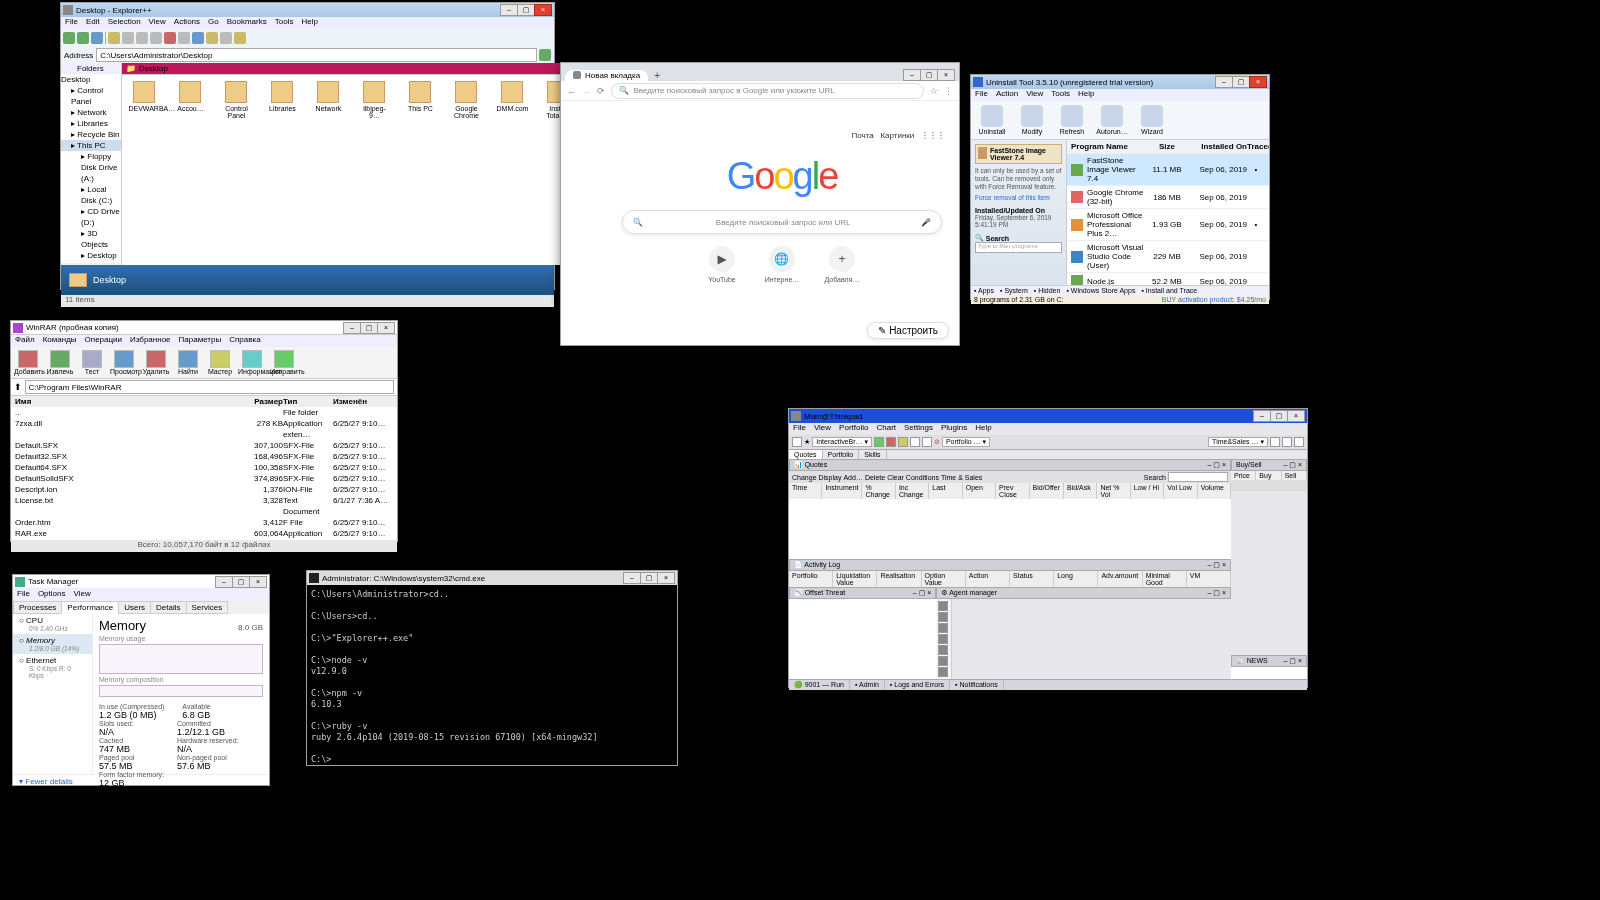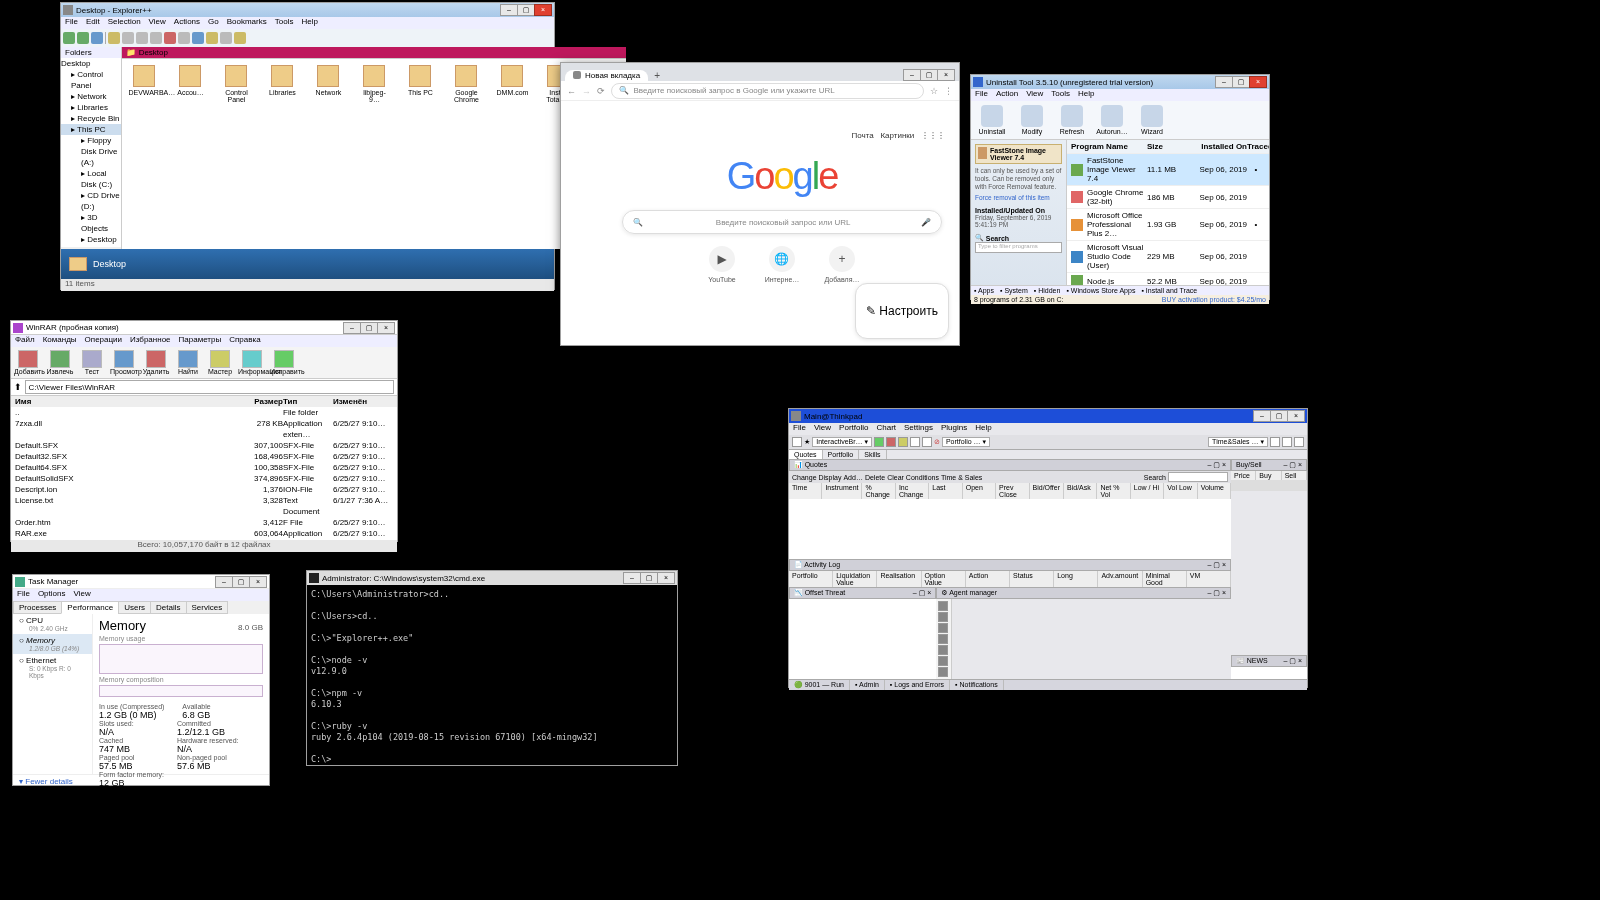--- a/index.html
+++ b/index.html
@@ -30,26 +30,26 @@
   .folderico { width: 18px; height: 14px; background: #ec8; border: 1px solid #c96; margin-right: 6px; }
   .statusline { background: #e8e8e8; height: 12px; font-size: 8px; padding: 0 4px; color: #555; }
   
   .chrome-tab { background: #fff; border-radius: 8px 8px 0 0; padding: 1px 8px; font-size: 8px; display: inline-flex; align-items: flex-start; gap: 4px; }
   .omnibox { background: #fff; border: 1px solid #ddd; border-radius: 10px; height: 16px; flex: 1; font-size: 8px; padding: 0 8px; display: flex; align-items: center; color: #888; }
   .glogo { font-size: 38px; font-weight: 500; letter-spacing: -2px; }
   .glogo .b { color:#4285f4 } .glogo .r { color:#ea4335 } .glogo .y { color:#fbbc05 } .glogo .g { color:#34a853 }
   .searchbox { width: 320px; height: 24px; border: 1px solid #ddd; border-radius: 14px; margin: 12px auto; display: flex; align-items: center; padding: 0 10px; font-size: 8px; color: #888; box-shadow: 0 1px 4px rgba(0,0,0,.1); }
   .shortcut { width: 40px; text-align: center; font-size: 7px; color: #555; }
   .shortcut .circ { width: 26px; height: 26px; border-radius: 50%; background: #f2f2f2; margin: 0 auto 4px; display: flex; align-items: center; justify-content: center; font-size: 12px; }
-  .pill { position: absolute; bottom: 8px; right: 10px; background: #fff; border: 1px solid #ddd; border-radius: 12px; padding: 20px 10px; font-size: 12px; box-shadow: 0 1px 4px rgba(0,0,0,.1); }
+  .pill { position: absolute; bottom: 8px; right: 10px; background: #fff; border: 1px solid #ddd; border-radius: 12px; padding: 2px 10px; font-size: 10px; box-shadow: 0 1px 4px rgba(0,0,0,.1); }
   .topright { position: absolute; top: 30px; right: 14px; font-size: 8px; color: #333; }
   
   .un-left { background: linear-gradient(#e8eef5,#dbe4ee); font-size: 7px; padding: 4px; }
   .un-row { display: flex; align-items: center; padding: 2px 4px; border-bottom: 1px solid #eee; font-size: 8px; }
-  .un-row .nm { flex: 1; } .un-row .sz { width: 40px; text-align: left; } .un-row .dt { width: 60px; text-align: right; }
+  .un-row .nm { flex: 1; } .un-row .sz { width: 40px; text-align: center; } .un-row .dt { width: 60px; text-align: right; }
   .un-ico { width: 12px; height: 12px; margin-right: 4px; background: #888; }
   .un-head { background: #eef3f8; font-weight: bold; }
   .un-big { display: flex; gap: 6px; padding: 4px; }
   .un-bigbtn { text-align: center; font-size: 7px; width: 34px; }
   .un-bigbtn .ic { width: 22px; height: 22px; margin: 0 auto 1px; background: #c7d6e8; border-radius: 4px; }
   
   .rar-tool { display: flex; gap: 4px; padding: 3px; background: #f4f4f4; }
   .rar-btn { text-align: center; font-size: 7px; width: 28px; }
   .rar-btn .ic { width: 20px; height: 18px; margin: 0 auto; background: #ddd; border: 1px solid #bbb; }
   .rar-list { background: #fff; font-size: 8px; }
@@ -115,23 +115,30 @@
     <span class="tbico"></span>
     <span class="tbico"></span>
     <span class="tbico"></span>
     <span class="tbico r"></span>
     <span class="tbico"></span>
     <span class="tbico b"></span>
     <span class="tbico y"></span>
     <span class="tbico"></span>
     <span class="tbico y"></span>
   </div>
+  <div style="display:flex;align-items:center;padding:1px 3px;background:#eef3f8;">
+    <span style="font-size:8px;margin-right:3px">Address</span>
+    <div class="addr">
+        <span>C:\Users\Administrator\Desktop</span>
+      </div>
+    <span class="tbico g" style="margin-left:2px"></span>
+  </div>
   <div style="display:flex;height:202px;">
     <div style="width:110px;border-right:1px solid #ccc;">
-      <div style="background:#eef;font-size:8px;padding:1px 4px">Folders</div>
+      <div style="background:#eef;font-size:8px;padding:1px 16px">Folders</div>
       <div class="tree" id="exp-tree" style="height:189px">
           <div class="ind0">Desktop</div>
           <div class="ind1">▸ Control Panel</div>
           <div class="ind1">▸ Network</div>
           <div class="ind1">▸ Libraries</div>
           <div class="ind1">▸ Recycle Bin</div>
           <div class="ind1 sel">▸ This PC</div>
           <div class="ind2">▸ Floppy Disk Drive (A:)</div>
           <div class="ind2">▸ Local Disk (C:)</div>
           <div class="ind2">▸ CD Drive (D:)</div>
@@ -332,21 +339,21 @@
       <div class="rar-btn"><div class="ic" style="background:#69c"></div>Просмотр</div>
       <div class="rar-btn"><div class="ic" style="background:#c66"></div>Удалить</div>
       <div class="rar-btn"><div class="ic" style="background:#69c"></div>Найти</div>
       <div class="rar-btn"><div class="ic" style="background:#cc6"></div>Мастер</div>
       <div class="rar-btn"><div class="ic" style="background:#6cc"></div>Информация</div>
       <div class="rar-btn"><div class="ic" style="background:#6c6"></div>Исправить</div>
     </div>
   <div style="display:flex;align-items:center;padding:1px 3px;background:#fff;border-top:1px solid #ccc;border-bottom:1px solid #ccc">
     <span style="font-size:9px;margin-right:3px">⬆</span>
     <div class="addr">
-        <span>C:\Viewer Files\WinRAR</span>
+        <span>C:\Program Files\WinRAR</span>
       </div>
   </div>
   <div class="rar-list" style="height:144px;overflow:hidden">
     <div class="rar-row rar-head">
       <span>Имя</span>
         <span>Размер</span>
         <span>Тип</span>
         <span>Изменён</span>
     </div>
     <div id="rar-rows">

